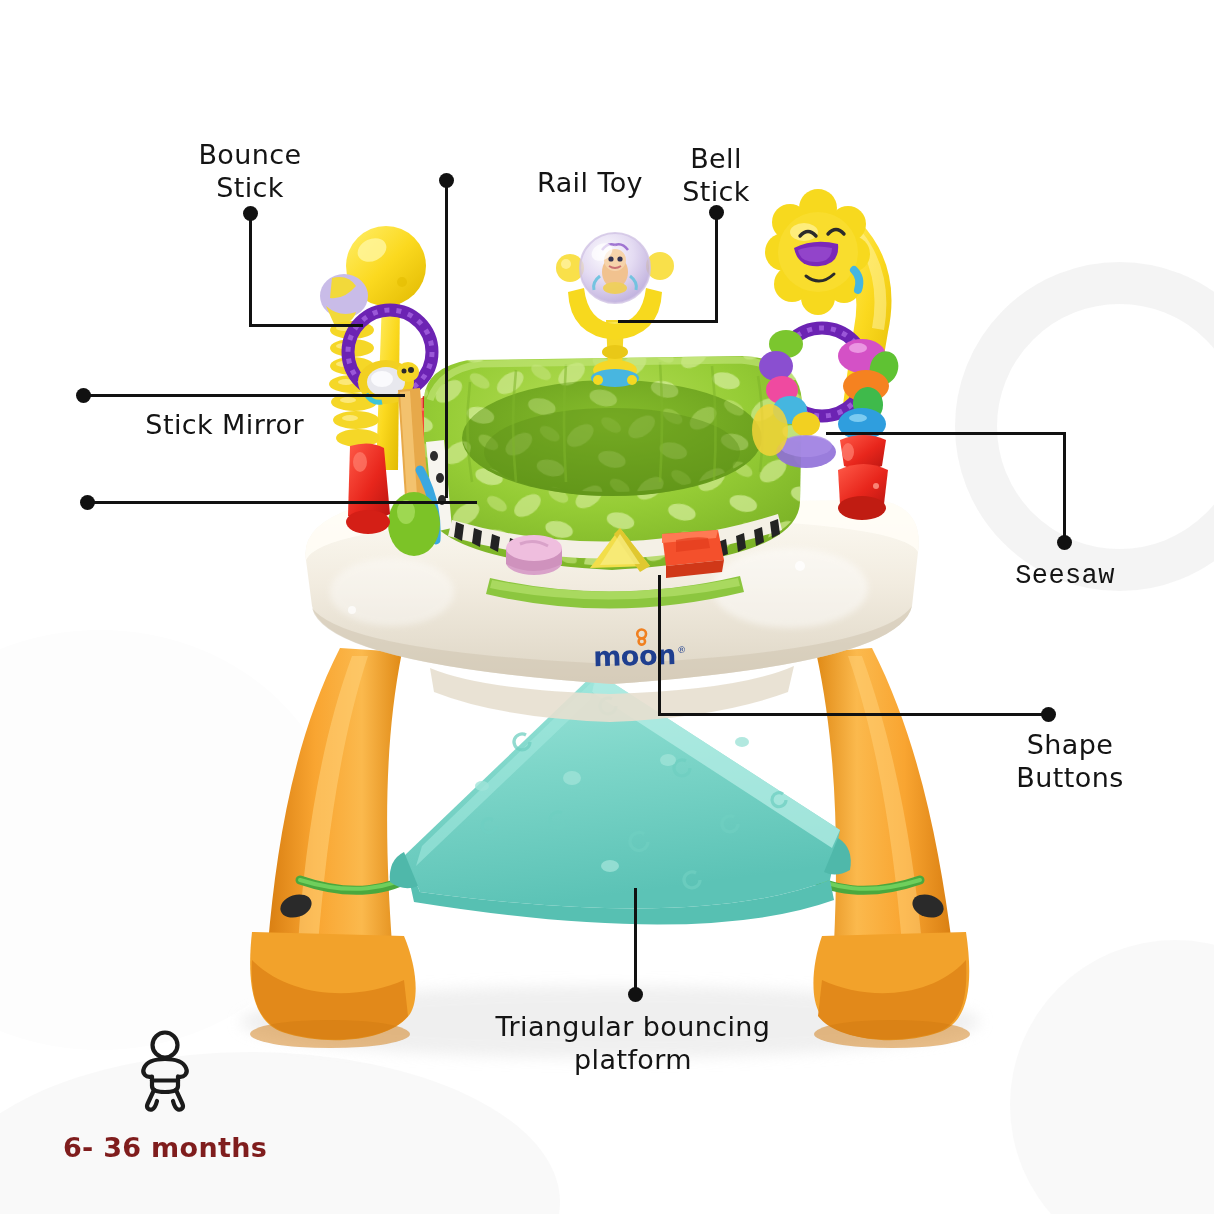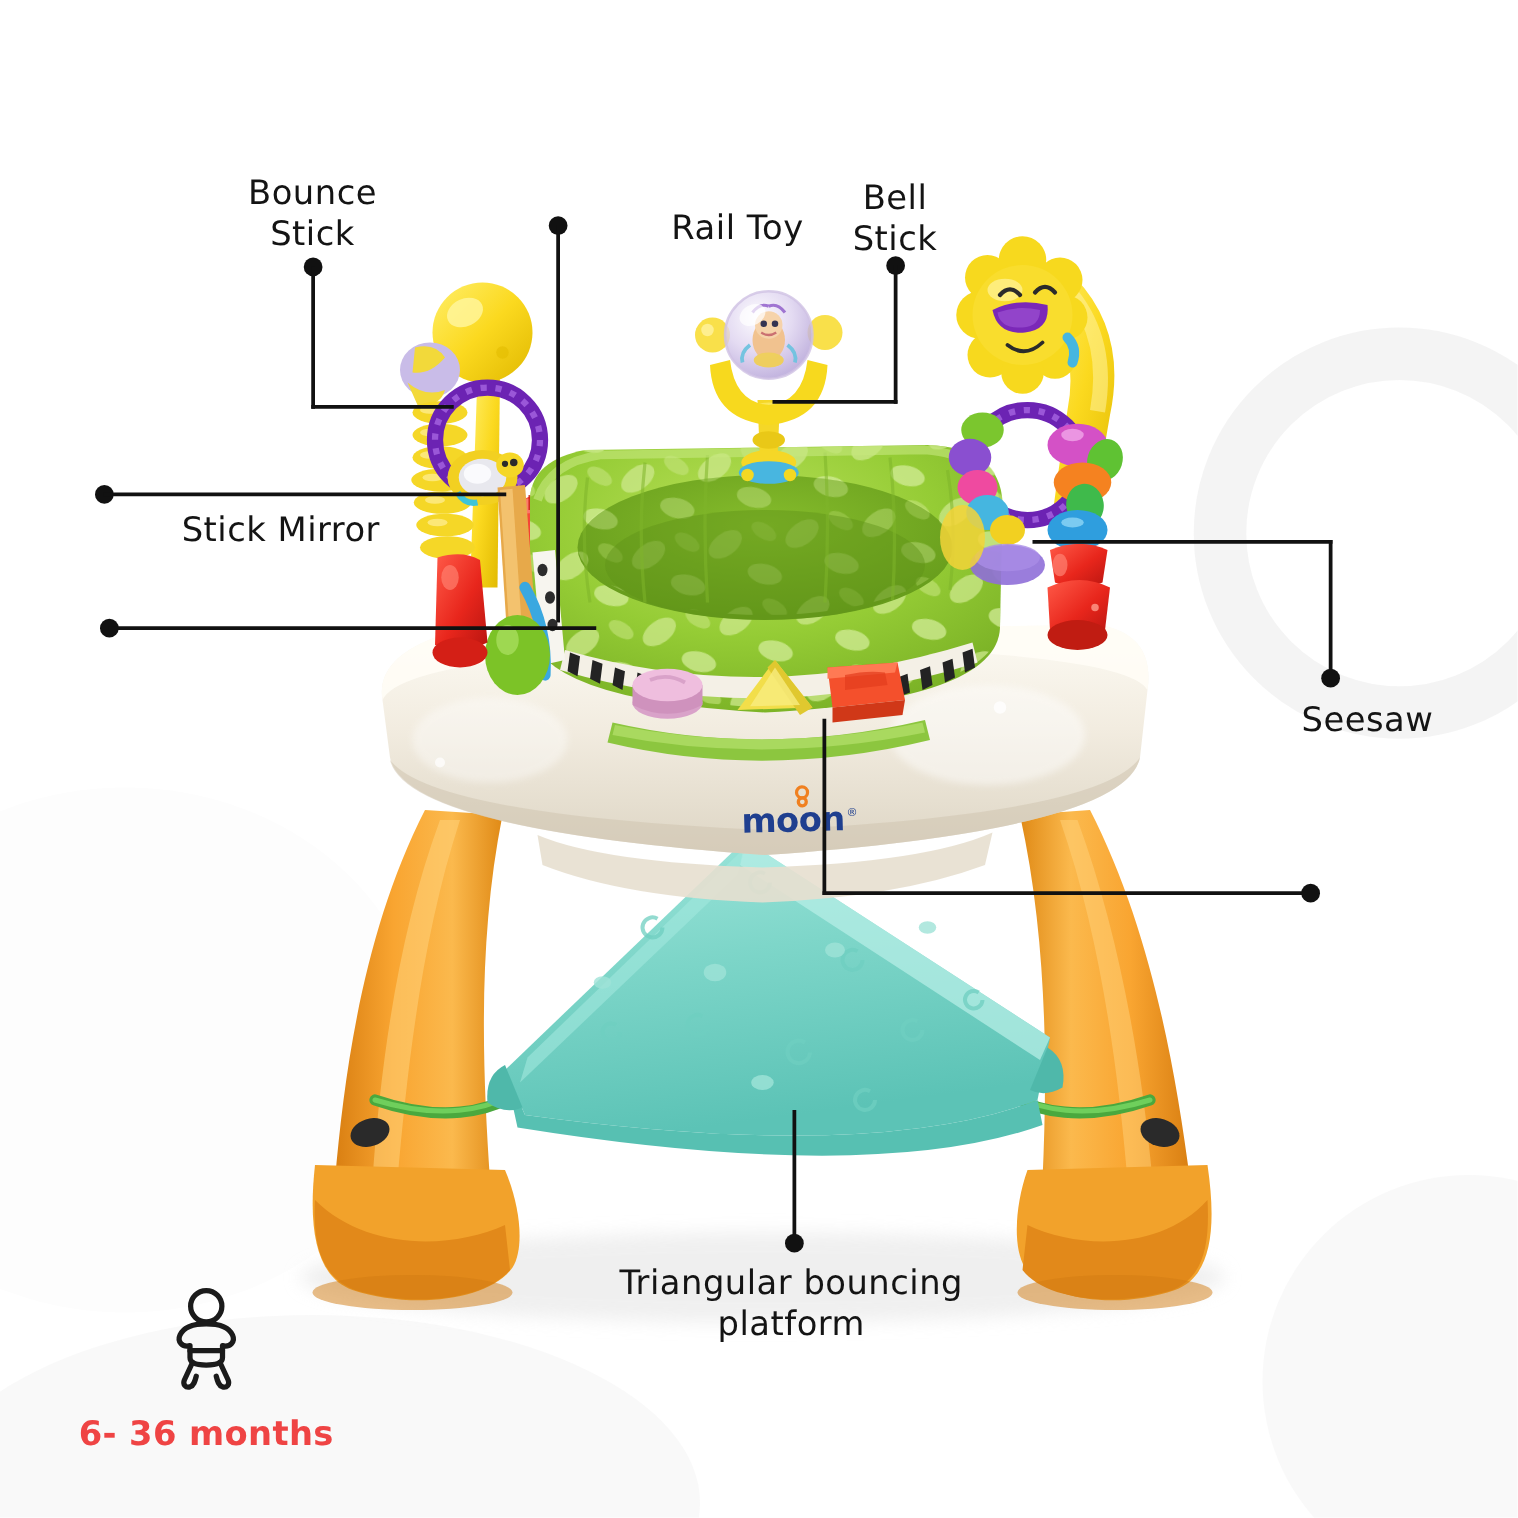--- a/index.html
+++ b/index.html
@@ -51,21 +51,21 @@
 
   
   #age-badge{
     position:absolute;left:55px;top:1028px;width:220px;
     text-align:center;
   }
   #age-badge .age-text{
     margin-top:10px;
     font-size:27px;
     font-weight:bold;
-    color:#ef4444;
+    color:#7f1d1d;
     letter-spacing:.3px;
   }
 
   
   #product{position:absolute;left:0;top:0;width:1214px;height:1214px;}
 
   
   #brand-logo{
     position:absolute;left:585px;top:628px;
     width:110px;height:40px;
@@ -490,25 +490,27 @@
   <div class="callout l" style="left:44px;top:408px;width:260px;">Stick Mirror</div>
   <div class="dot" style="left:76px;top:388px;"></div>
   <div class="seg h" style="left:83px;top:394px;width:322px;"></div>
 
   <div class="dot" style="left:80px;top:495px;"></div>
   <div class="seg h" style="left:87px;top:501px;width:390px;"></div>
 
   <div class="seg h" style="left:826px;top:432px;width:240px;"></div>
   <div class="seg v" style="left:1063px;top:432px;height:106px;"></div>
   <div class="dot" style="left:1057px;top:535px;"></div>
-  <div class="callout c" style="left:1014px;top:560px;width:160px;">Seesaw</div>
+  <div class="callout c" style="left:985px;top:560px;width:160px;font-family:Liberation Mono, monospace;">Seesaw</div>
 
   <div class="seg v" style="left:658px;top:575px;height:141px;"></div>
   <div class="seg h" style="left:658px;top:713px;width:390px;"></div>
   <div class="dot" style="left:1041px;top:707px;"></div>
+  <div class="callout c" style="left:975px;top:728px;width:190px;">Shape
+Buttons</div>
 
   <div class="seg v" style="left:634px;top:888px;height:100px;"></div>
   <div class="dot" style="left:628px;top:987px;"></div>
   <div class="callout c" style="left:473px;top:1010px;width:320px;">Triangular bouncing
 platform</div>
 
   <div id="age-badge">
     <svg width="90" height="90" viewBox="0 0 90 90" aria-hidden="true">
       <g fill="none" stroke="#1b1b1b" stroke-width="4.2" stroke-linecap="round" stroke-linejoin="round">
         <circle cx="45" cy="17" r="12.5"></circle>

